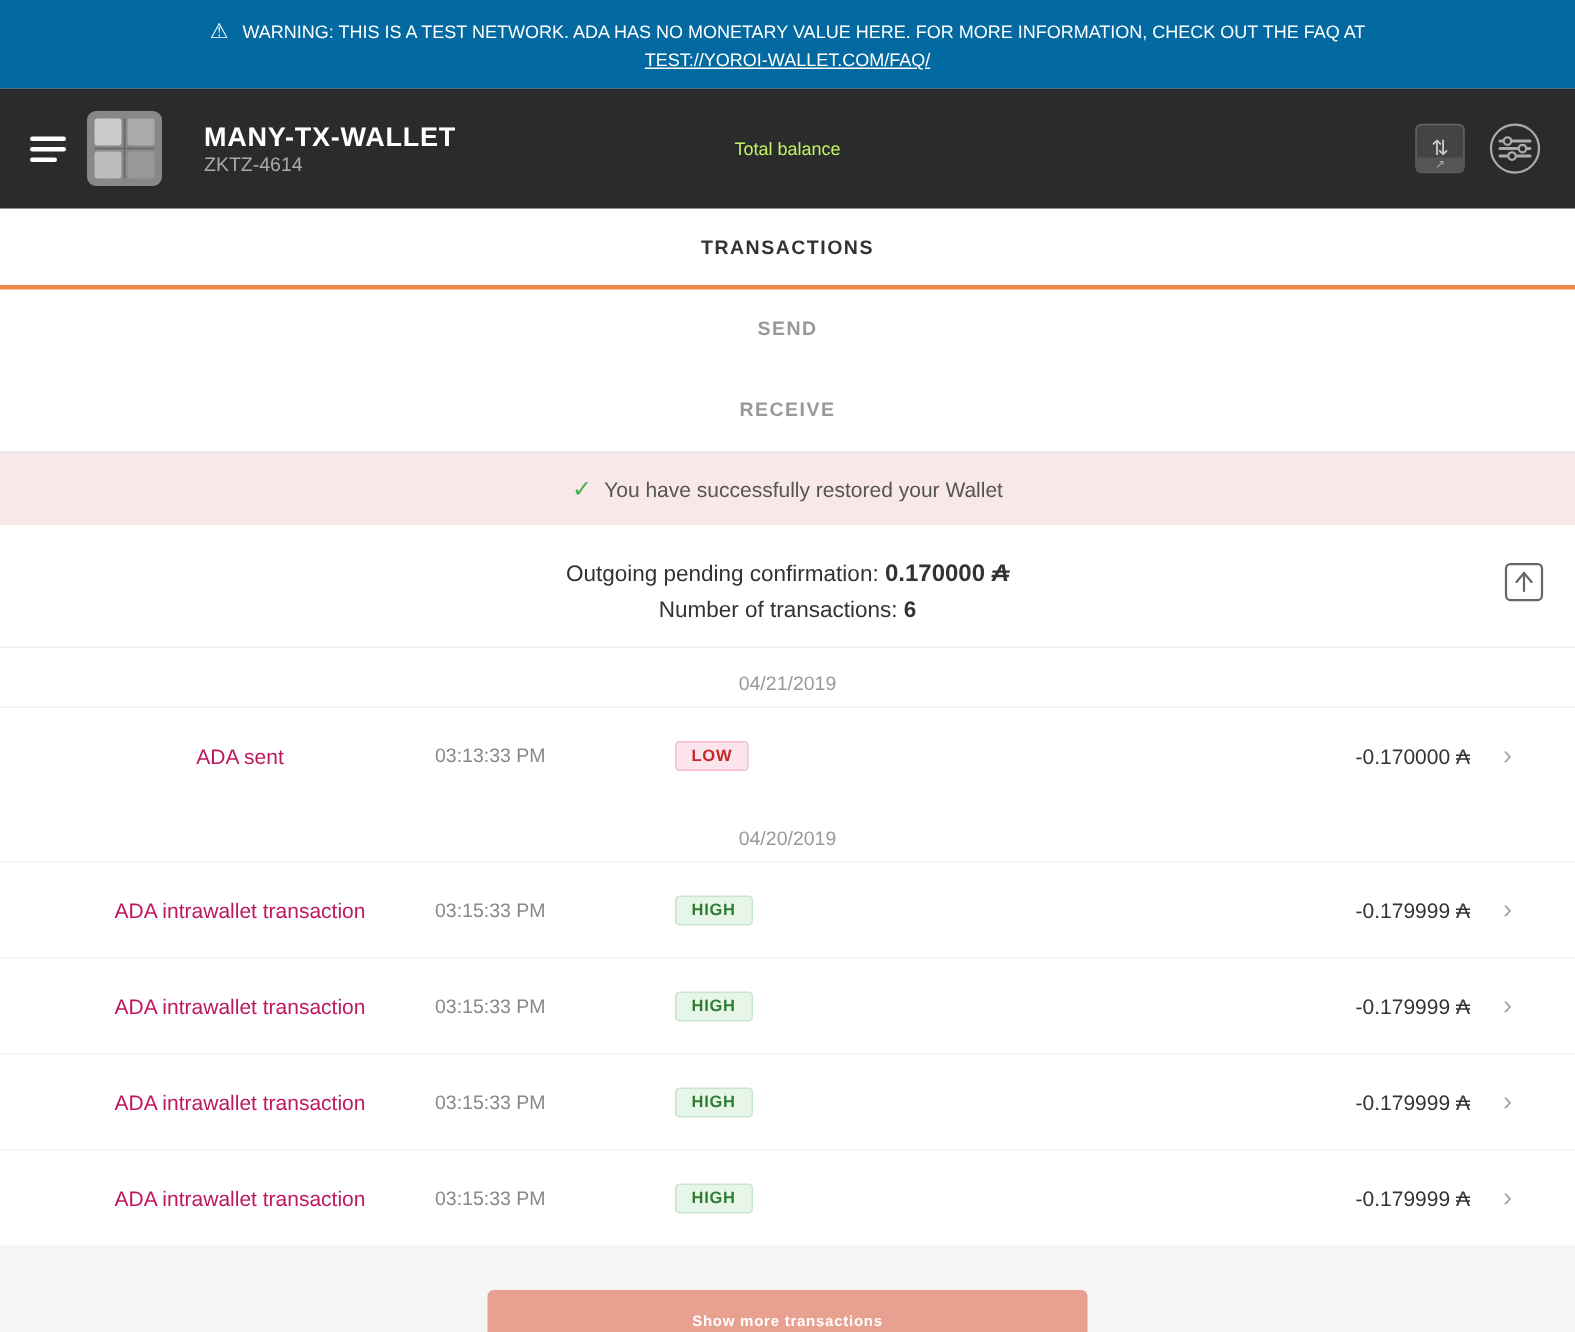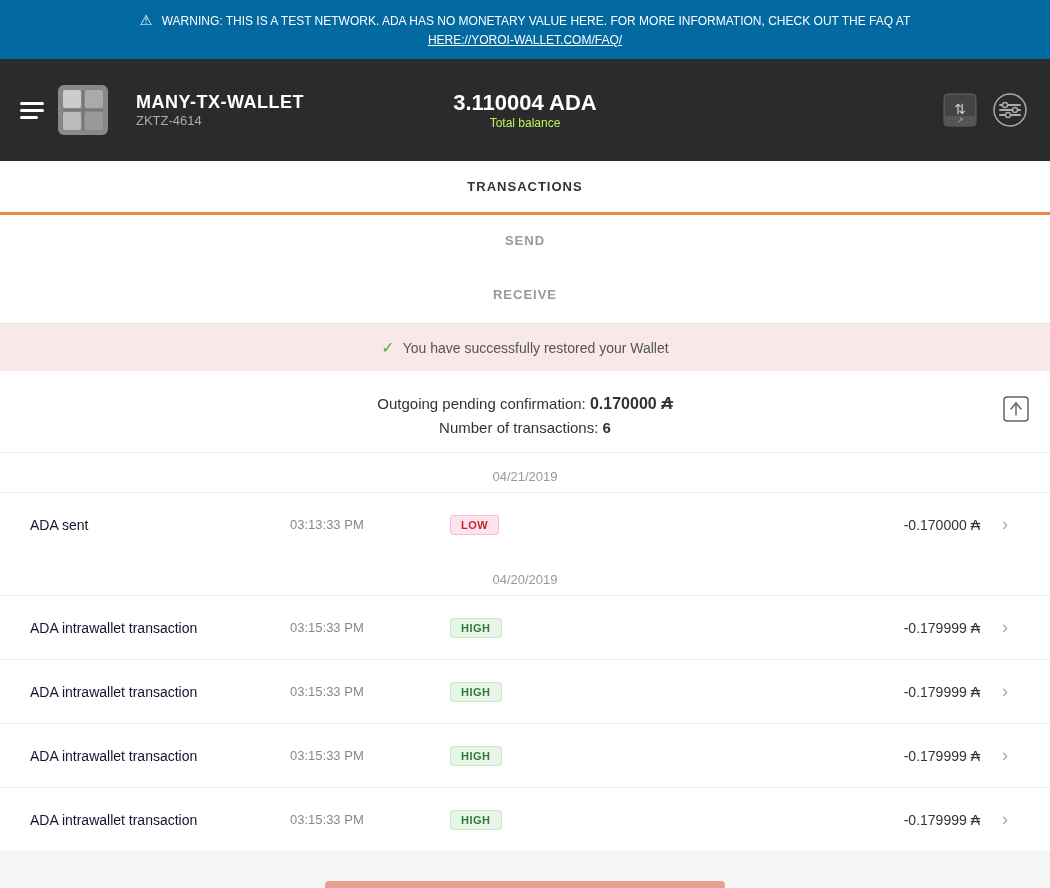--- a/index.html
+++ b/index.html
@@ -29,21 +29,21 @@
       margin-right: 6px;
       font-size: 14px;
     }
 
     
     .header {
       background: #2b2b2b;
       display: flex;
       align-items: center;
       padding: 0 20px;
-      height: 102px;
+      height: 80px;
       position: relative;
     }
     .wallet-logo {
       width: 50px;
       height: 50px;
       background: #888;
       border-radius: 6px;
       margin-right: 14px;
       flex-shrink: 0;
       display: flex;
@@ -207,22 +207,23 @@
       display: flex;
       align-items: center;
       padding: 0 30px;
       height: 64px;
       border-top: 1px solid #f0f0f0;
       cursor: pointer;
     }
     .tx-type {
       flex: 0 0 260px;
       font-size: 14px;
-      color: #0f172a;
+      color: #be185d;
       font-weight: 500;
+      text-align: center;
     }
     .tx-time {
       flex: 0 0 160px;
       font-size: 13px;
       color: #888;
     }
     .tx-badge {
       flex: 0 0 100px;
     }
     .badge {
@@ -279,21 +280,21 @@
       letter-spacing: 0.5px;
     }
   </style>
 </head>
 <body>
 
 <div class="warning-banner">
   <span class="warning-icon">⚠</span>
   <span>WARNING: THIS IS A TEST NETWORK. ADA HAS NO MONETARY VALUE HERE. FOR MORE INFORMATION, CHECK OUT THE FAQ AT</span>
   <br>
-  <a href="#">HERE://YOROI-WALLET.COM/FAQ/</a>
+  <a href="#">TEST://YOROI-WALLET.COM/FAQ/</a>
 </div>
 
 <div class="header">
 
   <div style="display:flex;align-items:center;gap:14px;">
     <div class="menu-lines">
       <div class="menu-line"></div>
       <div class="menu-line"></div>
       <div class="menu-line" style="width:18px;"></div>
     </div>
@@ -308,21 +309,20 @@
         <line x1="4" y1="24" x2="44" y2="24" stroke="#666" stroke-width="1"></line>
       </svg>
     </div>
     <div class="wallet-info">
       <span class="wallet-name">MANY-TX-WALLET</span>
       <span class="wallet-id">ZKTZ-4614</span>
     </div>
   </div>
 
   <div class="balance-section">
-    <div class="balance-amount">3.110004 ADA</div>
     <div class="balance-label">Total balance</div>
   </div>
 
   <div class="header-icons">
     <div class="header-icon-btn">
       <svg width="36" height="36" viewBox="0 0 36 36" fill="none" xmlns="http://www.w3.org/2000/svg">
         <rect x="2" y="2" width="32" height="32" rx="4" fill="#444" stroke="#666" stroke-width="1"></rect>
         <text x="18" y="22" font-size="14" fill="#ccc" text-anchor="middle" font-family="Arial">⇅</text>
         <rect x="2" y="24" width="32" height="10" rx="2" fill="#555"></rect>
         <text x="18" y="31" font-size="8" fill="#aaa" text-anchor="middle" font-family="Arial">↗</text>

